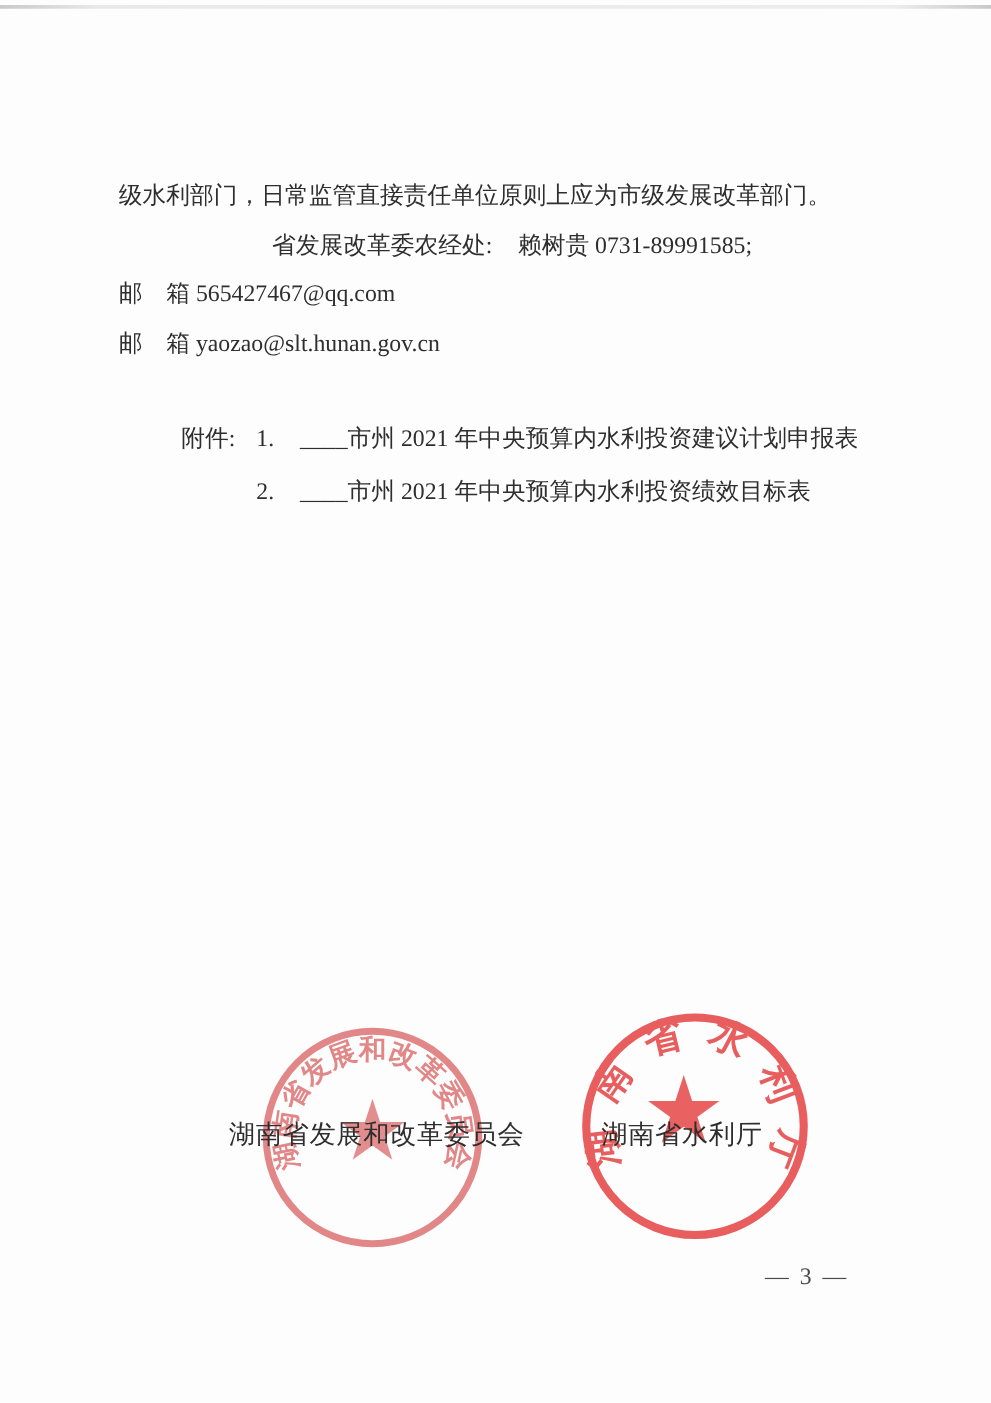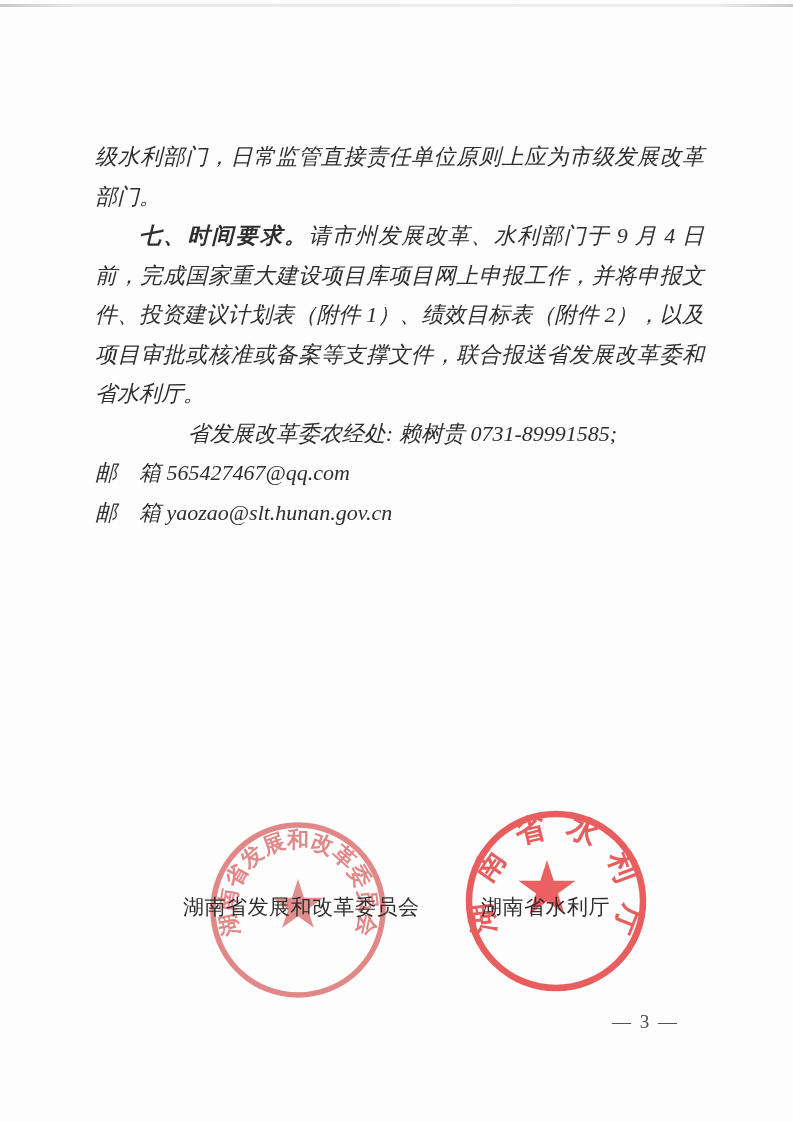--- a/index.html
+++ b/index.html
@@ -10,22 +10,22 @@
     overflow:hidden;
     font-family:"Liberation Serif","DejaVu Serif",serif;
     color:#2e2e2e;
   }
   .scan-artifact {
     position:absolute; top:4px; left:0; width:100%; height:3px;
     background:linear-gradient(90deg,#c9c9c9,#e9e9e9 10%,#ededed 90%,#c9c9c9);
   }
   .content {
     position:absolute; left:95px; top:137px; width:609px;
-    font-size:22px; line-height:39.5px;
-    text-align:justify; text-justify:inter-ideograph;font-style:italic;
+    font-size:19px; line-height:39.5px;
+    text-align:justify; text-justify:inter-ideograph;
   }
   .content p { margin:0; }
   .indent { text-indent:2em; }
   .bold-heading {
     font-weight:bold;
     font-family:"Liberation Sans","DejaVu Sans",sans-serif;
     letter-spacing:1px;
   }
   .contact-line { margin-left:50px; text-align:center; }
   .office { display:inline-block; width:217px; }
@@ -51,30 +51,41 @@
 <body>
 
 <div class="page">
 
   <div class="scan-artifact"></div>
 
   <div class="content">
 
     <p>级水利部门，日常监管直接责任单位原则上应为市级发展改革部门。</p>
 
-    <p class="indent"><span class="bold-heading">七、时间要求。</span><span>请市州发展改革、水利部门于 9 月 4 日前，完成国家重大建设项目库项目网上申报工作，并将申报文件、投资建议计划表（附件 1）、绩效目标表（附件 2），以及项目审批或核准或备案等支撑文件，联合报送省发展改革委和省水利厅。</span></p>
 
 
     <p class="contact-line"><span class="office">省发展改革委农经处:</span><span>赖树贵</span> <span>0731-89991585;</span></p>
 
     <p class="email-line"><span>邮　箱</span> <span>565427467@qq.com</span></p>
 
 
     <p class="email-line"><span>邮　箱</span> <span>yaozao@slt.hunan.gov.cn</span></p>
 
+    <div class="attachments">
+      <div class="att-row">
+        <div class="att-label">附件:</div>
+        <div class="att-num">1.</div>
+        <div class="att-text">____市州 2021 年中央预算内水利投资建议计划申报表</div>
+      </div>
+      <div class="att-row">
+        <div class="att-label"></div>
+        <div class="att-num">2.</div>
+        <div class="att-text">____市州 2021 年中央预算内水利投资绩效目标表</div>
+      </div>
+    </div>
 
   </div>
 
   <svg class="seal seal-left" width="180" height="180" viewBox="0 0 180 180">
     <circle cx="90" cy="90" r="85" fill="none" stroke="#e07878" stroke-width="5.5"></circle>
     <defs>
       <path id="ringpath1" d="M 31.6,113.6 A 63,63 0 1 1 148.4,113.6" fill="none"></path>
     </defs>
     <text font-size="22" fill="#e07878" letter-spacing="0.4">
       <textPath href="#ringpath1" startOffset="0">湖南省发展和改革委员会</textPath>

